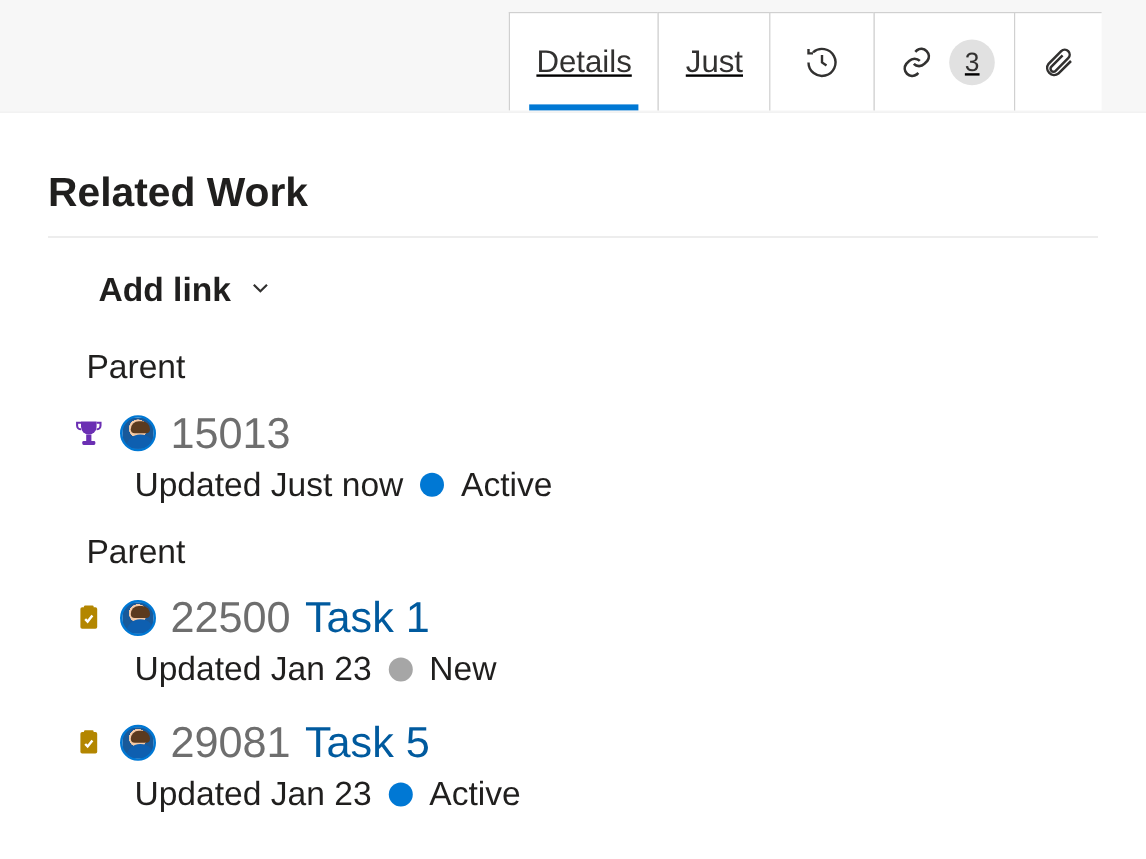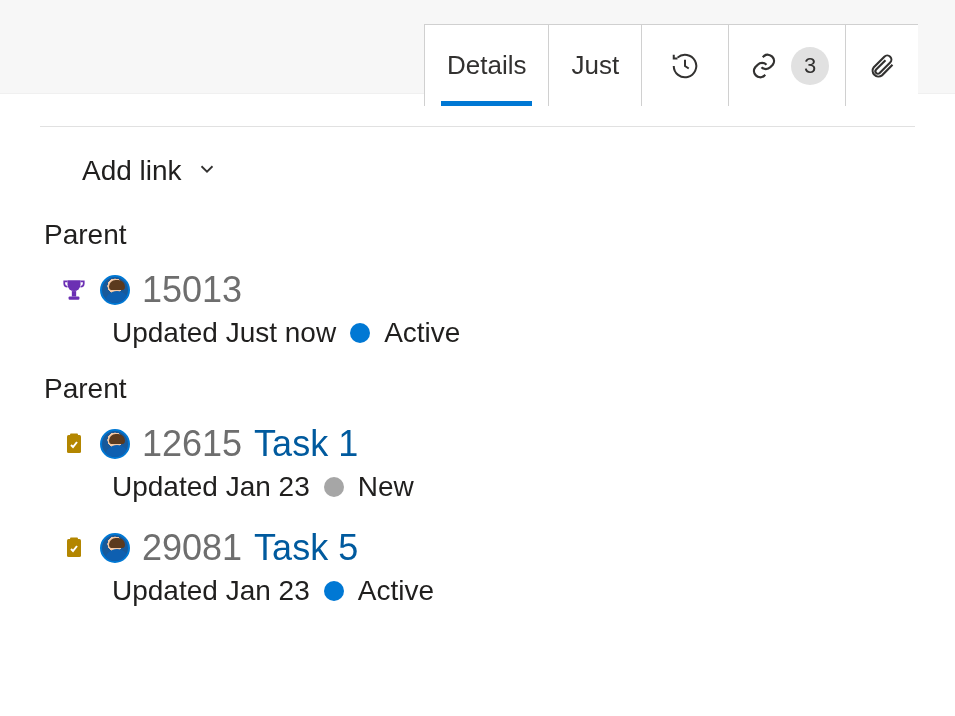--- a/index.html
+++ b/index.html
@@ -14,24 +14,25 @@
   .top-area {
     width: 100%;
     height: 94px;
     background: #f7f7f7;
     position: relative;
     border-bottom: 1px solid #f0f0f0;
   }
   .tab-row {
     position: absolute;
     left: 425px;
-    top: 24px;
+    top: 10px;
     height: 82px;
     display: flex;
     align-items: stretch;
+    text-decoration: underline;
   }
   .tab {
     border: 1px solid #d0d0d0;
     border-bottom: none;
     background: #ffffff;
     display: flex;
     align-items: center;
     justify-content: center;
     padding: 0 22px;
     font-size: 26px;
@@ -77,29 +78,30 @@
     background: #e1e1e1;
     margin-bottom: 28px;
   }
   .add-link-row {
     display: flex;
     align-items: center;
     gap: 14px;
     margin-left: 42px;
     margin-bottom: 32px;
     cursor: pointer;
+    font-weight: bold;
   }
   .add-link-row .label {
     font-size: 28px;
     color: #201f1e;
   }
   .group-header {
     font-size: 28px;
     color: #201f1e;
-    margin-left: 4px;
+    margin-left: 32px;
     margin-bottom: 18px;
     margin-top: 14px;
   }
   .item {
     margin-left: 20px;
     margin-bottom: 24px;
   }
   .item-line1 {
     display: flex;
     align-items: center;
@@ -192,20 +194,21 @@
       <span>
         <svg width="28" height="30" viewBox="0 0 24 24" fill="none" stroke="#323130" stroke-width="1.8">
           <path d="M21 11l-9 9a5 5 0 0 1-7-7l9-9a3.5 3.5 0 0 1 5 5l-9 9a2 2 0 0 1-3-3l8-8"></path>
         </svg>
       </span>
     </div>
   </div>
 </div>
 
 <div class="content">
+  <div class="section-title">Related Work</div>
   <div class="divider"></div>
 
   <div class="add-link-row">
     <span class="label">Add link</span>
     <span>
       <svg width="22" height="22" viewBox="0 0 24 24" fill="none" stroke="#323130" stroke-width="2">
         <polyline points="6 9 12 15 18 9"></polyline>
       </svg>
     </span>
   </div>
@@ -237,21 +240,21 @@
   <div class="item">
     <div class="item-line1">
       <span class="type-icon">
         <svg width="24" height="26" viewBox="0 0 24 24">
           <rect x="5" y="3" width="14" height="18" rx="1.5" fill="#b38600"></rect>
           <rect x="8" y="1.5" width="8" height="4" rx="1" fill="#b38600"></rect>
           <polyline points="9 13 11 15 15 10" fill="none" stroke="#ffffff" stroke-width="2"></polyline>
         </svg>
       </span>
       <span class="avatar"></span>
-      <span class="wid">12615</span>
+      <span class="wid">22500</span>
       <span class="wtitle">Task 1</span>
     </div>
     <div class="item-line2">
       <span>Updated Jan 23</span>
       <span class="state-dot gray"></span>
       <span>New</span>
     </div>
   </div>
 
   <div class="item">

